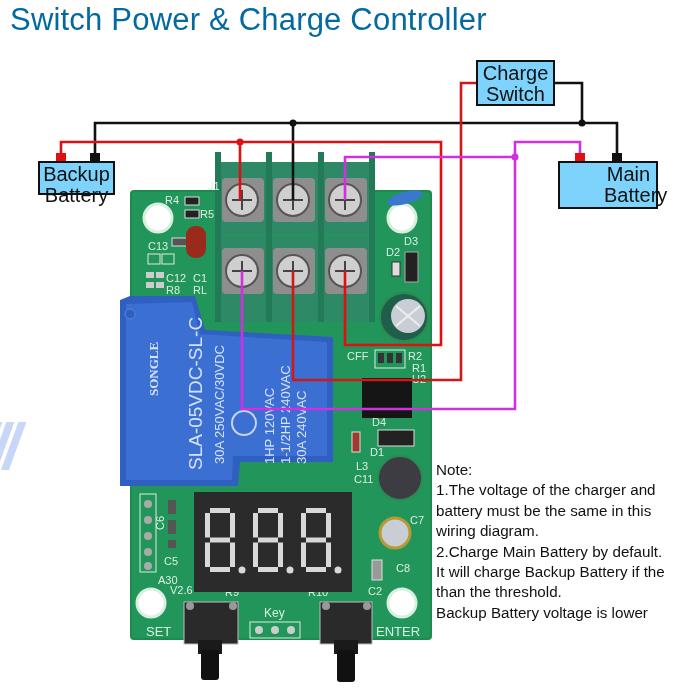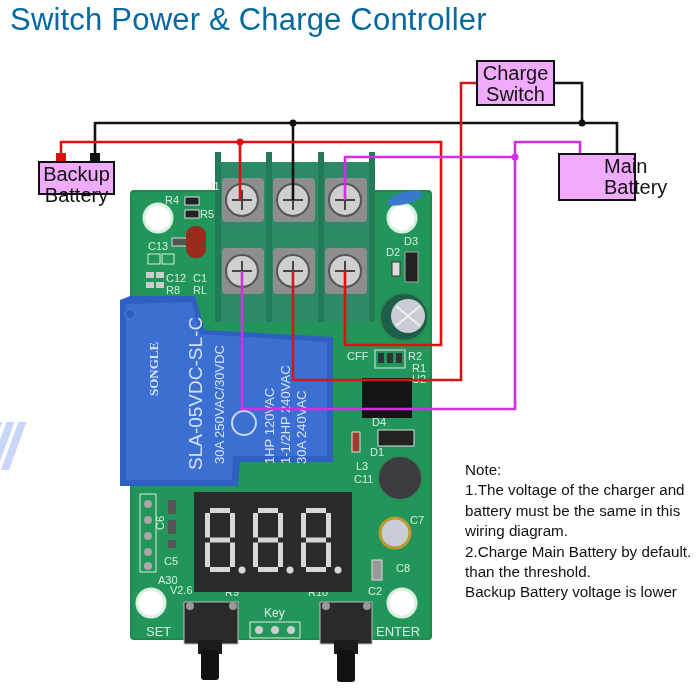--- a/index.html
+++ b/index.html
@@ -1,20 +1,20 @@
 <!DOCTYPE html>
 <html><head>
 <meta charset="utf-8">
 <style>
   html,body{margin:0;padding:0;background:#ffffff;}
   body{width:700px;height:700px;position:relative;overflow:hidden;font-family:"Liberation Sans",sans-serif;}
   .title{position:absolute;left:10px;top:2px;font-size:31px;color:#0369a1;white-space:nowrap;letter-spacing:0.2px;}
-  .label-box{position:absolute;border:2px solid #111;background:#f0abfc;font-size:20px;line-height:21px;color:#111;text-align:center;padding:1px 3px;box-sizing:border-box;}
+  .label-box{position:absolute;border:2px solid #111;background:#7dd3fc;font-size:20px;line-height:21px;color:#111;text-align:center;padding:1px 3px;box-sizing:border-box;}
   .note{position:absolute;left:436px;top:460px;width:262px;font-size:15.2px;line-height:20.4px;color:#111;}
-  .note div{white-space:nowrap;margin-left:29px;}
+  .note div{white-space:nowrap;}
   svg.board{position:absolute;left:0;top:0;}
   .silk{font-family:"Liberation Sans",sans-serif;fill:#d9efe0;font-size:11px;}
   .relay-text{font-family:"Liberation Sans",sans-serif;fill:#d6e3ff;}
 </style>
 </head>
 <body>
 
 <div class="title">Switch Power &amp; Charge Controller</div>
 
 <svg class="board" width="700" height="700" viewBox="0 0 700 700">
@@ -250,26 +250,27 @@
 <div class="label-box" style="left:476px;top:60px;width:79px;height:46px;">
   <div>Charge</div>
   <div>Switch</div>
 </div>
 
 <div class="label-box" style="left:38px;top:161px;width:77px;height:34px;">
   <div>Backup</div>
   <div>Battery</div>
 </div>
 
-<div class="label-box" style="left:558px;top:153px;width:78px;height:48px;padding-left:44px;">
+<div class="label-box" style="left:558px;top:161px;width:100px;height:48px;padding-left:44px;">
   <div>Main</div>
   <div>Battery</div>
 </div>
 
 <div class="note">
   <div>Note:</div>
   <div>1.The voltage of the charger and</div>
   <div>battery must be the same in this</div>
   <div>wiring diagram.</div>
   <div>2.Charge Main Battery by default.</div>
+  <div>It will charge Backup Battery if the</div>
   <div>than the threshold.</div>
   <div>Backup Battery voltage is lower</div>
 </div>
 
 </body></html>

